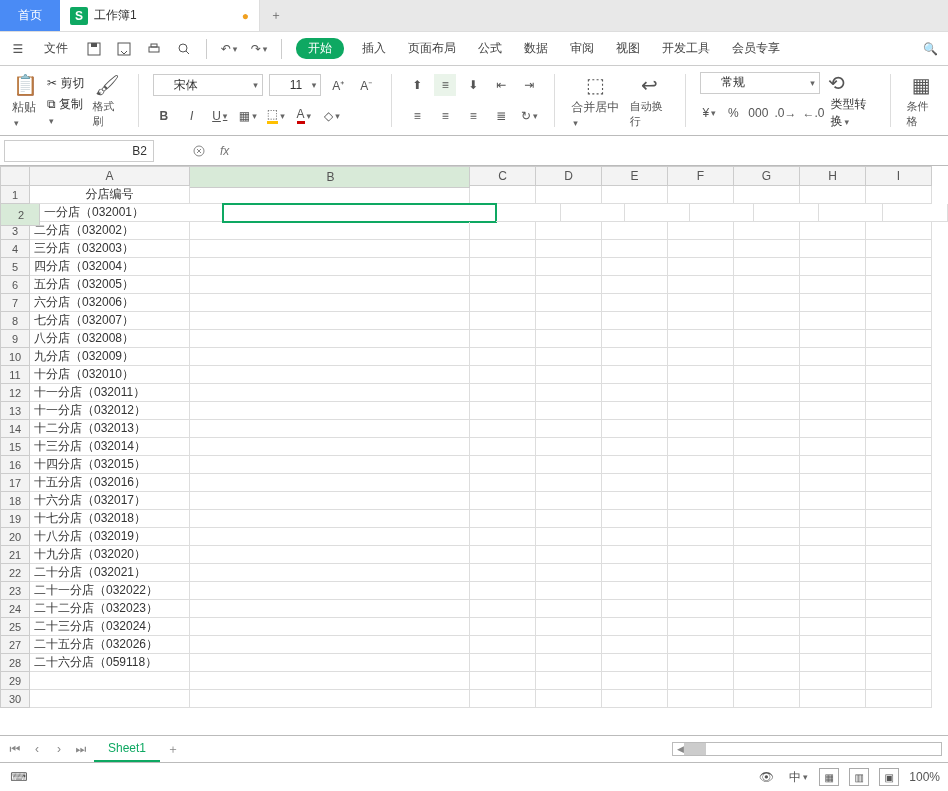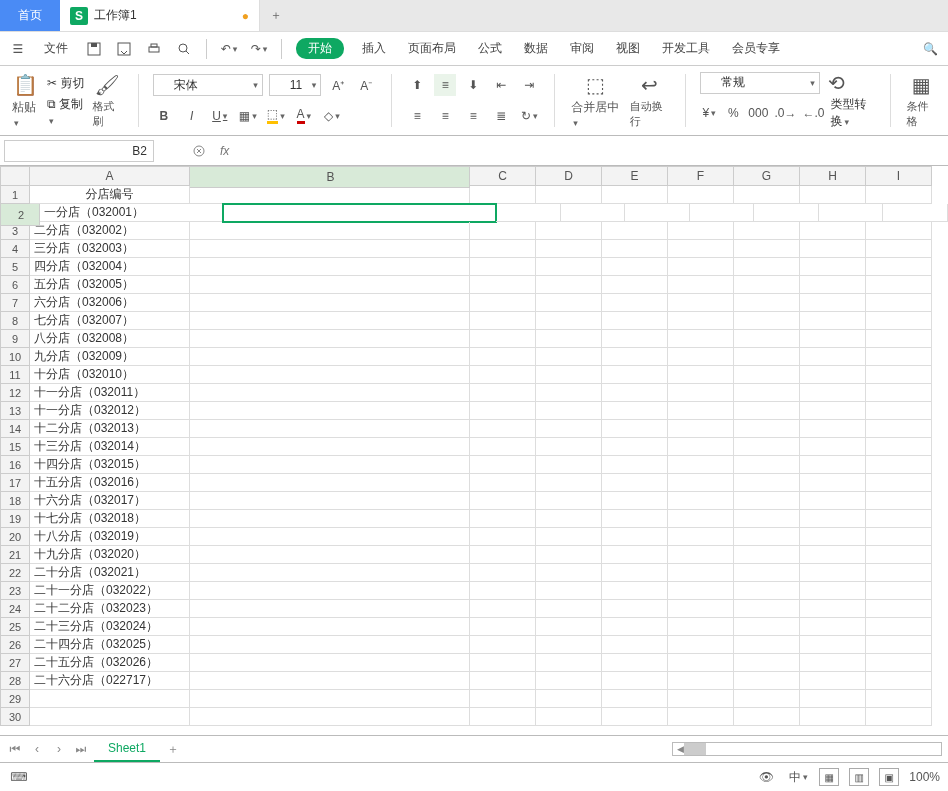--- a/index.html
+++ b/index.html
@@ -547,46 +547,34 @@
         <div class="cell" style="width: 280px;"></div>
         <div class="cell" style="width: 66px;"></div>
         <div class="cell" style="width: 66px;"></div>
         <div class="cell" style="width: 66px;"></div>
         <div class="cell" style="width: 66px;"></div>
         <div class="cell" style="width: 66px;"></div>
         <div class="cell" style="width: 66px;"></div>
         <div class="cell" style="width: 66px;"></div>
       </div>
       <div class="row">
-        <div class="rhdr">26</div>
-        <div class="cell" style="width: 160px;">二十四分店（032025）</div>
-        <div class="cell" style="width: 280px;"></div>
-        <div class="cell" style="width: 66px;"></div>
-        <div class="cell" style="width: 66px;"></div>
-        <div class="cell" style="width: 66px;"></div>
-        <div class="cell" style="width: 66px;"></div>
-        <div class="cell" style="width: 66px;"></div>
-        <div class="cell" style="width: 66px;"></div>
-        <div class="cell" style="width: 66px;"></div>
-      </div>
-      <div class="row">
         <div class="rhdr">27</div>
         <div class="cell" style="width: 160px;">二十五分店（032026）</div>
         <div class="cell" style="width: 280px;"></div>
         <div class="cell" style="width: 66px;"></div>
         <div class="cell" style="width: 66px;"></div>
         <div class="cell" style="width: 66px;"></div>
         <div class="cell" style="width: 66px;"></div>
         <div class="cell" style="width: 66px;"></div>
         <div class="cell" style="width: 66px;"></div>
         <div class="cell" style="width: 66px;"></div>
       </div>
       <div class="row">
         <div class="rhdr">28</div>
-        <div class="cell" style="width: 160px;">二十六分店（022717）</div>
+        <div class="cell" style="width: 160px;">二十六分店（059118）</div>
         <div class="cell" style="width: 280px;"></div>
         <div class="cell" style="width: 66px;"></div>
         <div class="cell" style="width: 66px;"></div>
         <div class="cell" style="width: 66px;"></div>
         <div class="cell" style="width: 66px;"></div>
         <div class="cell" style="width: 66px;"></div>
         <div class="cell" style="width: 66px;"></div>
         <div class="cell" style="width: 66px;"></div>
       </div>
       <div class="row">

